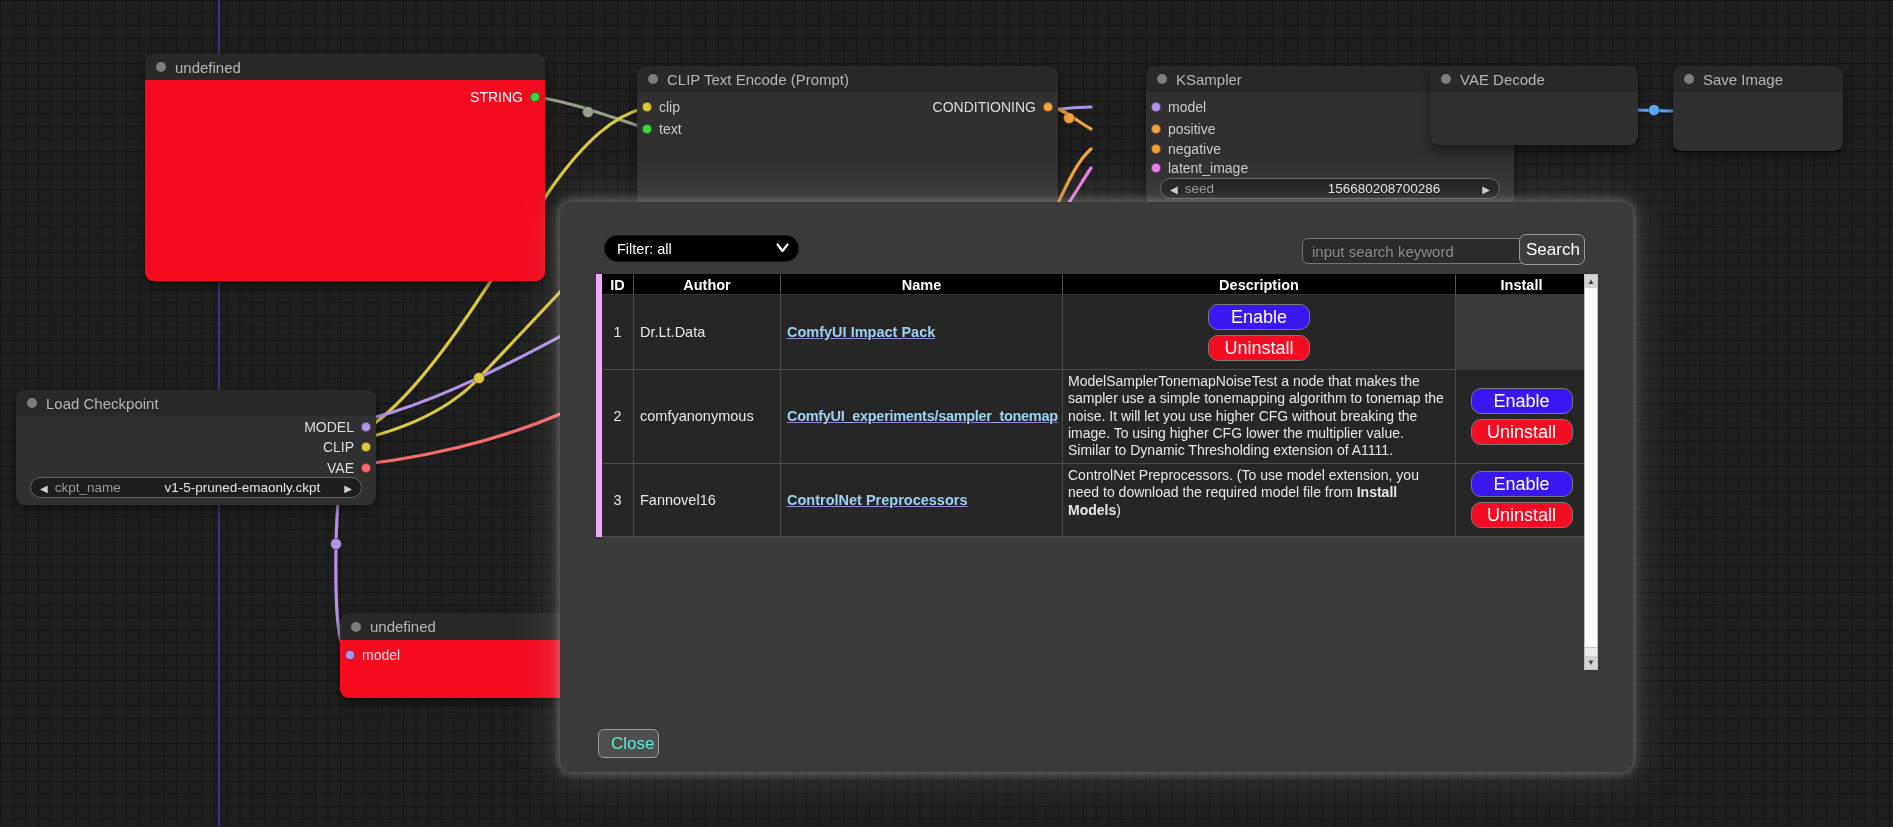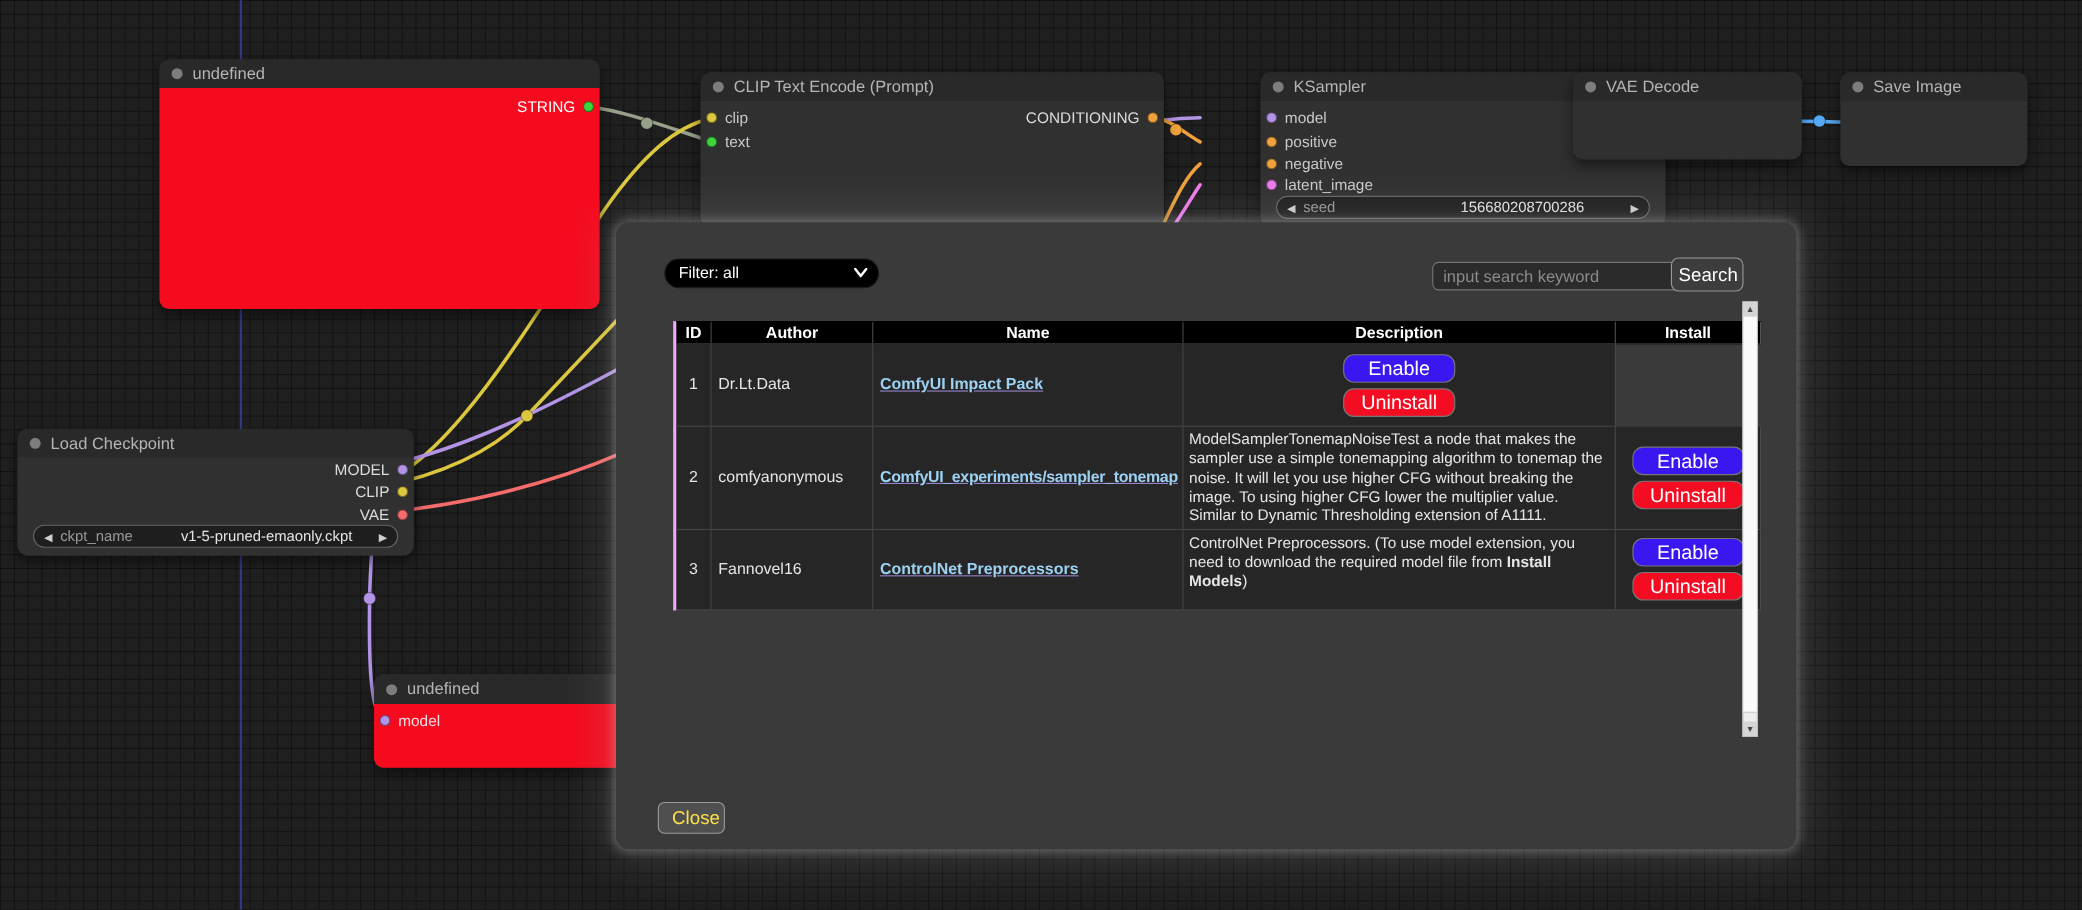--- a/index.html
+++ b/index.html
@@ -39,21 +39,21 @@
     box-shadow:0 0 10px 2px rgba(225,225,225,.30),0 0 45px 10px rgba(180,180,180,.18);}
   .filter-wrap{position:absolute;left:44px;top:33px;width:195px;height:27px;}
   select.filter{width:100%;height:100%;background:#000;color:#fff;border:1px solid #1a1a1a;border-radius:13px;
     padding:0 26px 0 12px;font-size:14.5px;appearance:none;-webkit-appearance:none;}
   .chev{position:absolute;right:10px;top:8px;pointer-events:none;}
   .search-input{position:absolute;left:720px;top:36px;width:227px;height:26px;background:#2b2b2b;border:1px solid #757575;
     border-radius:6px;color:#d946ef;padding:0 9px;font-size:15px;margin-left:22px;}
   .search-input::placeholder{color:#8b8b8b;}
   .search-btn{position:absolute;left:959px;top:32px;width:66px;height:31px;background:#3d3d3d;border:1px solid #9a9a9a;
     border-radius:7px;color:#fff;font-size:17px;cursor:pointer;}
-  .tbl{position:absolute;left:52px;top:72px;width:986px;border-left:3px solid #f0abfc;margin-top:18px;}
+  .tbl{position:absolute;left:36px;top:72px;width:986px;border-left:6px solid #f0abfc;}
   .trow{display:grid;grid-template-columns:32px 147px 282px 393px 132px;}
   .th{background:#000;color:#fff;font-weight:bold;font-size:14.5px;text-align:center;height:21px;line-height:20px;
     border-right:1px solid #555;border-top:1px solid #000;border-bottom:1px solid #333;}
   .td{background:#262626;border-right:1px solid #4b4b4b;border-bottom:1px solid #4b4b4b;color:#e6e6e6;font-size:14.5px;
     padding:4px 6px;}
   .td.cid{text-align:center;display:flex;align-items:center;justify-content:center;}
   .td.cauth{display:flex;align-items:center;}
   .td.cname{display:flex;align-items:center;}
   .td.cdesc{font-size:14px;line-height:1.24;padding:3px 5px;}
   .td.cinst{display:flex;flex-direction:column;align-items:center;justify-content:center;gap:5px;padding:5px 4px;}
@@ -62,21 +62,21 @@
   .btn-enable,.btn-uninstall{width:102px;height:26px;border-radius:10px;border:1px solid #777;color:#fff;font-size:18px;
     line-height:22px;cursor:pointer;}
   .btn-enable{background:#3a16f0;}
   .btn-uninstall{background:#f40d22;}
   .scrollbar{position:absolute;left:1024px;top:72px;width:14px;height:396px;background:#ececec;border:1px solid #bdbdbd;}
   .sarr{position:absolute;left:0;width:12px;height:13px;background:#d4d4d4;color:#444;font-size:8px;text-align:center;line-height:13px;cursor:pointer;}
   .sarr.up{top:0;} .sarr.down{bottom:0;}
   .sarr.up::before{content:"\25B2";} .sarr.down::before{content:"\25BC";}
   .sthumb{position:absolute;left:0;top:13px;width:12px;height:360px;background:#fbfbfb;border-bottom:1px solid #c6c6c6;cursor:grab;}
   .close-btn{position:absolute;left:38px;top:527px;width:61px;height:29px;background:#4f4f4f;border:1px solid #9b9b9b;
-    border-radius:6px;color:#fde047;font-size:17px;cursor:pointer;padding-left:12px;}
+    border-radius:6px;color:#5eead4;font-size:17px;cursor:pointer;padding-left:12px;}
 </style>
 </head>
 <body>
 
 <div id="stage">
 
   <div class="origin-v"></div>
 
   <svg id="wires" width="1893" height="827" viewBox="0 0 1893 827">
     <g fill="none" stroke-width="3.2" stroke-linecap="round">

